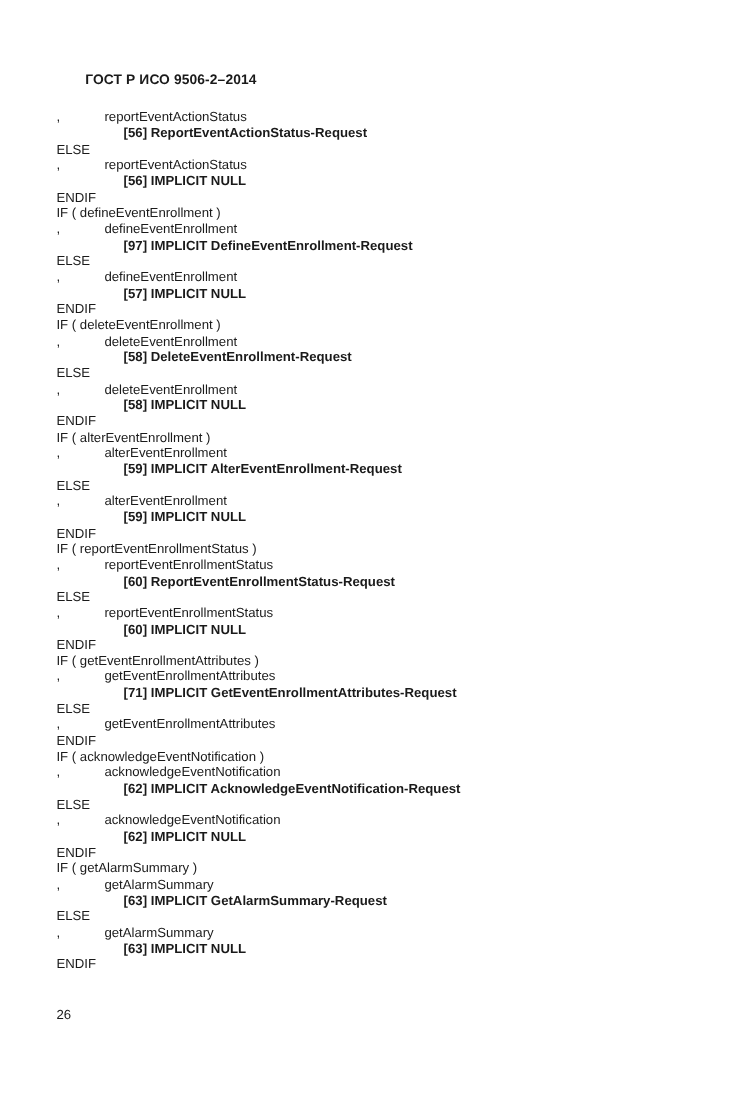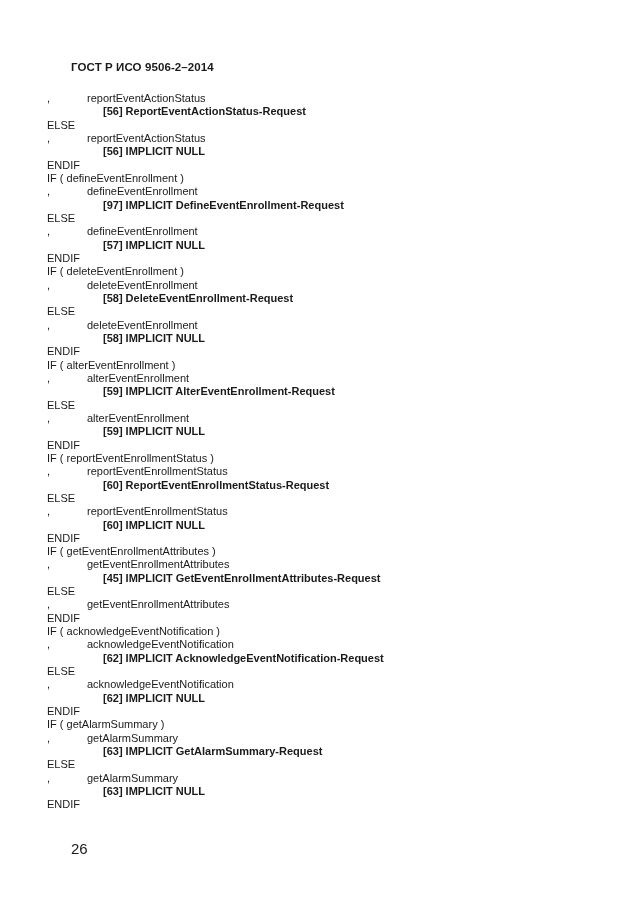--- a/index.html
+++ b/index.html
@@ -4,21 +4,21 @@
 <style>
   html, body { margin: 0; padding: 0; background: #ffffff; }
   body { width: 630px; height: 913px; position: relative; overflow: hidden;
          font-family: "Liberation Sans", sans-serif; color: #1a1a1a; }
   .header { position: absolute; left: 47px; top: 61px; font-size: 11.5px; font-weight: bold; letter-spacing: 0.1px; padding-left: 24px; }
   .code { position: absolute; left: 47px; top: 92px; width: 560px; }
   .line { height: 13.33px; line-height: 13.33px; font-size: 11px; white-space: pre; position: relative; }
   .line .c0 { position: absolute; left: 0; }
   .line .c1 { position: absolute; left: 40px; }
   .line .c2 { position: absolute; left: 56px; font-weight: bold; }
-  .footer { position: absolute; left: 47px; top: 840px; font-size: 15px; margin-left: 24px; }
+  .footer { position: absolute; left: 47px; top: 840px; font-size: 11px; }
 </style>
 </head>
 <body>
 
 <div class="header">ГОСТ Р ИСО 9506-2–2014</div>
 
 <div class="code" id="code">
     <div class="line"><span class="c0">,</span><span class="c1">reportEventActionStatus</span></div>
     <div class="line"><span class="c2">[56] ReportEventActionStatus-Request</span></div>
     <div class="line"><span class="c0">ELSE</span></div>
@@ -48,21 +48,21 @@
     <div class="line"><span class="c0">ENDIF</span></div>
     <div class="line"><span class="c0">IF ( reportEventEnrollmentStatus )</span></div>
     <div class="line"><span class="c0">,</span><span class="c1">reportEventEnrollmentStatus</span></div>
     <div class="line"><span class="c2">[60] ReportEventEnrollmentStatus-Request</span></div>
     <div class="line"><span class="c0">ELSE</span></div>
     <div class="line"><span class="c0">,</span><span class="c1">reportEventEnrollmentStatus</span></div>
     <div class="line"><span class="c2">[60] IMPLICIT NULL</span></div>
     <div class="line"><span class="c0">ENDIF</span></div>
     <div class="line"><span class="c0">IF ( getEventEnrollmentAttributes )</span></div>
     <div class="line"><span class="c0">,</span><span class="c1">getEventEnrollmentAttributes</span></div>
-    <div class="line"><span class="c2">[45] IMPLICIT GetEventEnrollmentAttributes-Request</span></div>
+    <div class="line"><span class="c2">[71] IMPLICIT GetEventEnrollmentAttributes-Request</span></div>
     <div class="line"><span class="c0">ELSE</span></div>
     <div class="line"><span class="c0">,</span><span class="c1">getEventEnrollmentAttributes</span></div>
     <div class="line"><span class="c0">ENDIF</span></div>
     <div class="line"><span class="c0">IF ( acknowledgeEventNotification )</span></div>
     <div class="line"><span class="c0">,</span><span class="c1">acknowledgeEventNotification</span></div>
     <div class="line"><span class="c2">[62] IMPLICIT AcknowledgeEventNotification-Request</span></div>
     <div class="line"><span class="c0">ELSE</span></div>
     <div class="line"><span class="c0">,</span><span class="c1">acknowledgeEventNotification</span></div>
     <div class="line"><span class="c2">[62] IMPLICIT NULL</span></div>
     <div class="line"><span class="c0">ENDIF</span></div>

